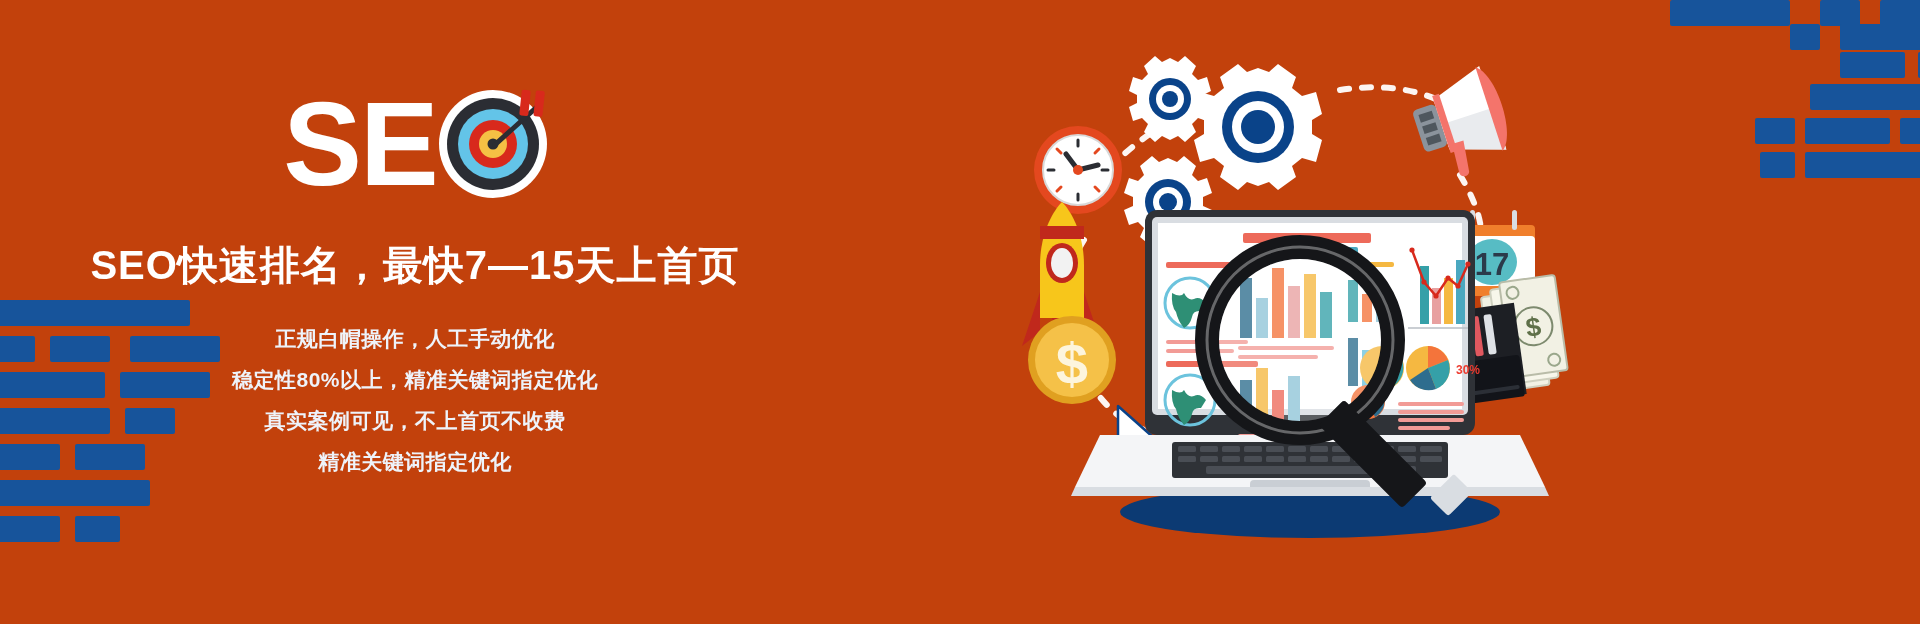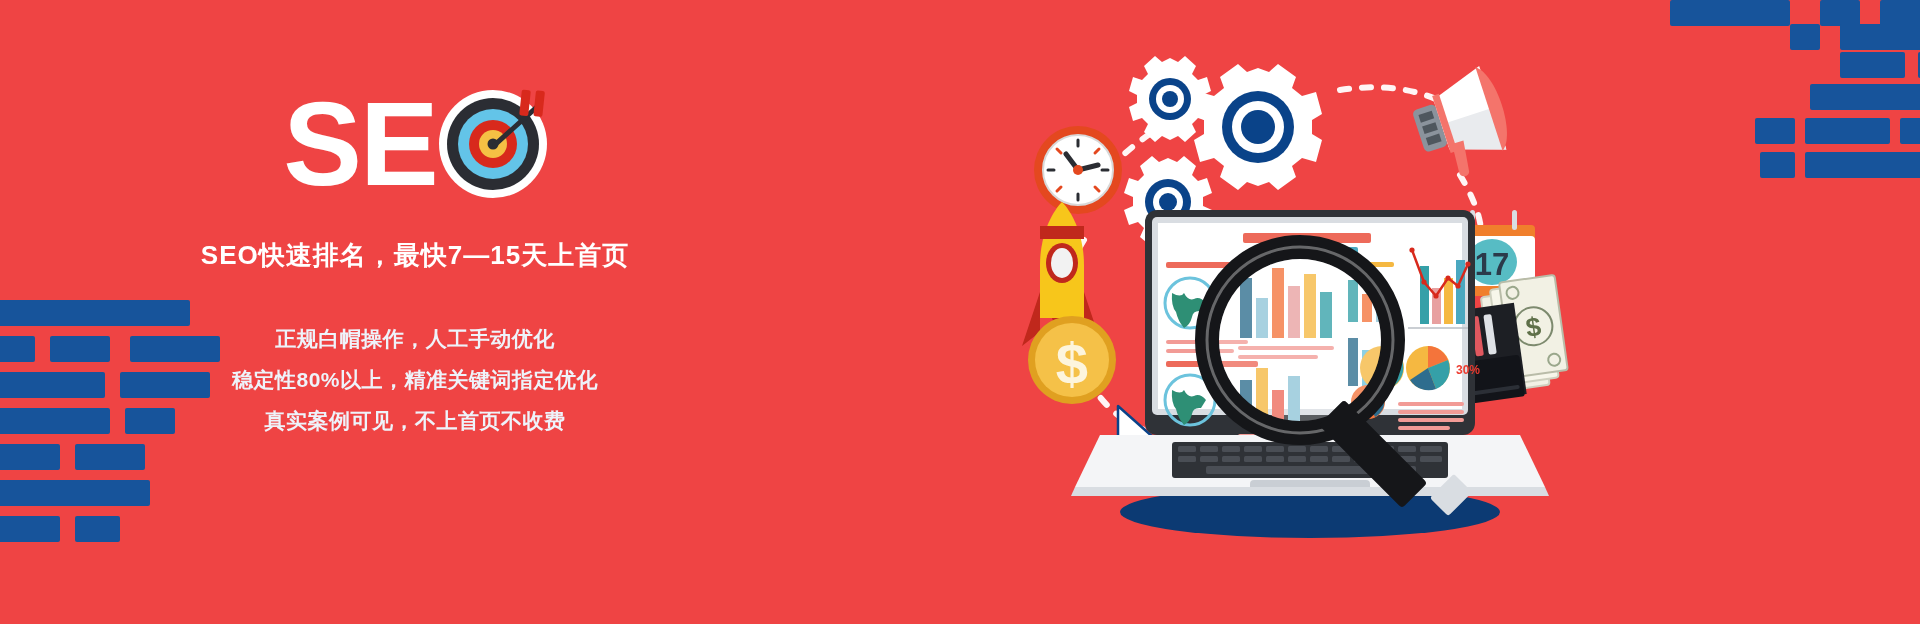--- a/index.html
+++ b/index.html
@@ -1,19 +1,19 @@
 <!DOCTYPE html>
 <html><head>
 <meta charset="utf-8">
 <style>
   html,body{margin:0;padding:0;background:#0a4389;}
   body{font-family:"Liberation Sans","DejaVu Sans",sans-serif;}
   .banner{
     position:relative;width:1920px;height:624px;overflow:hidden;
-    background:#ef4444;
+    background:#c2410c;
   }
   
   .codebars{position:absolute;top:0;bottom:0;opacity:1;pointer-events:none;}
   .codebars.left{left:0;width:330px;}
   .codebars.right{right:0;width:360px;}
   .cb{position:absolute;background:#17549b;border-radius:2px;height:26px;}
   
   .textcol{position:absolute;left:0;top:0;width:830px;height:624px;}
   .logo{
     position:absolute;left:0;right:0;top:88px;height:112px;
@@ -33,21 +33,21 @@
   .r6{width:11px;height:11px;background:#2b2d33;}
   .arrow-shaft{
     position:absolute;left:50%;top:50%;width:62px;height:5px;background:#2b2d33;
     transform-origin:0 50%;transform:rotate(-42deg);border-radius:2px;
   }
   .arrow-fletch{position:absolute;background:#d8291c;border-radius:2px;}
   .f1{width:26px;height:9px;right:-4px;top:-13px;transform:rotate(-42deg);}
   .f2{width:26px;height:9px;right:-14px;top:-3px;transform:rotate(-42deg);}
   .headline{
     position:absolute;left:0;right:0;top:238px;text-align:center;
-    color:#ffffff;font-size:26px;font-weight:bold;letter-spacing:1px;
+    color:#ffffff;font-size:40px;font-weight:bold;letter-spacing:1px;
   }
   .sublines{
     position:absolute;left:0;right:0;top:318px;text-align:center;color:#eef3fa;
   }
   .subline{font-size:21px;line-height:41px;letter-spacing:.5px;font-weight:bold;}
   
   .illus{position:absolute;left:1000px;top:50px;width:660px;height:530px;}
   .dots path{stroke:#ffffff;stroke-width:6;fill:none;stroke-linecap:round;
     stroke-dasharray:9 13;opacity:.95;}
 </style>
@@ -105,20 +105,21 @@
         </span>
       </span>
     </div>
 
     <div class="headline">SEO快速排名，最快7—15天上首页</div>
 
     <div class="sublines">
       <div class="subline">正规白帽操作，人工手动优化</div>
       <div class="subline">稳定性80%以上，精准关键词指定优化</div>
       <div class="subline">真实案例可见，不上首页不收费</div>
+      <div class="subline">精准关键词指定优化</div>
     </div>
   </div>
 
   <div class="illus">
     <svg width="660" height="530" viewBox="0 0 660 530">
 
       <g class="dots">
         <path d="M 95 135 Q 160 55 250 52"></path>
         <path d="M 340 40 Q 420 28 470 70"></path>
         <path d="M 460 125 Q 490 175 478 205"></path>

